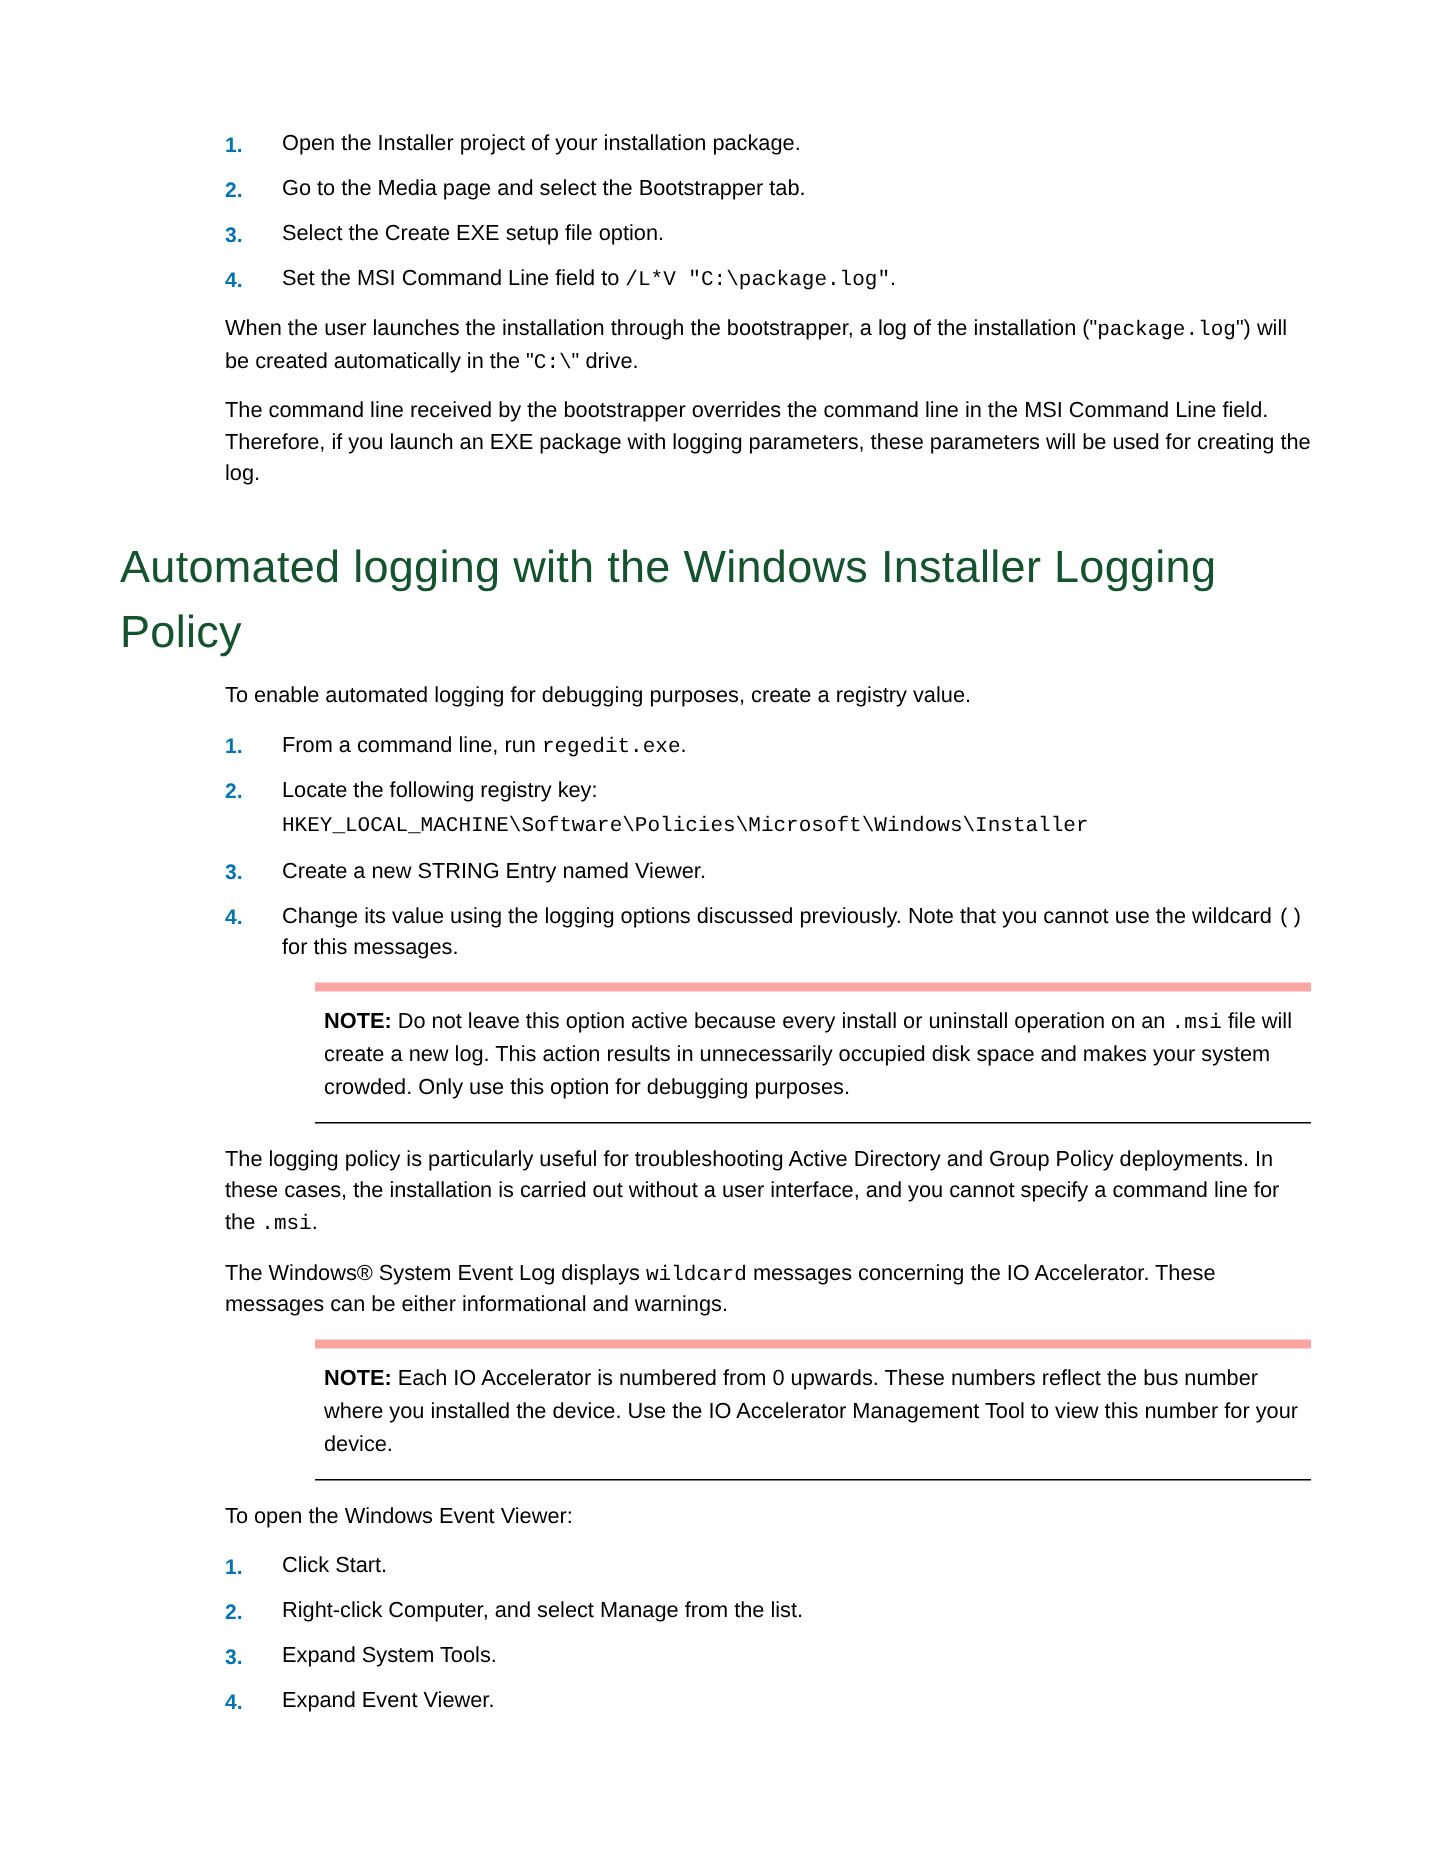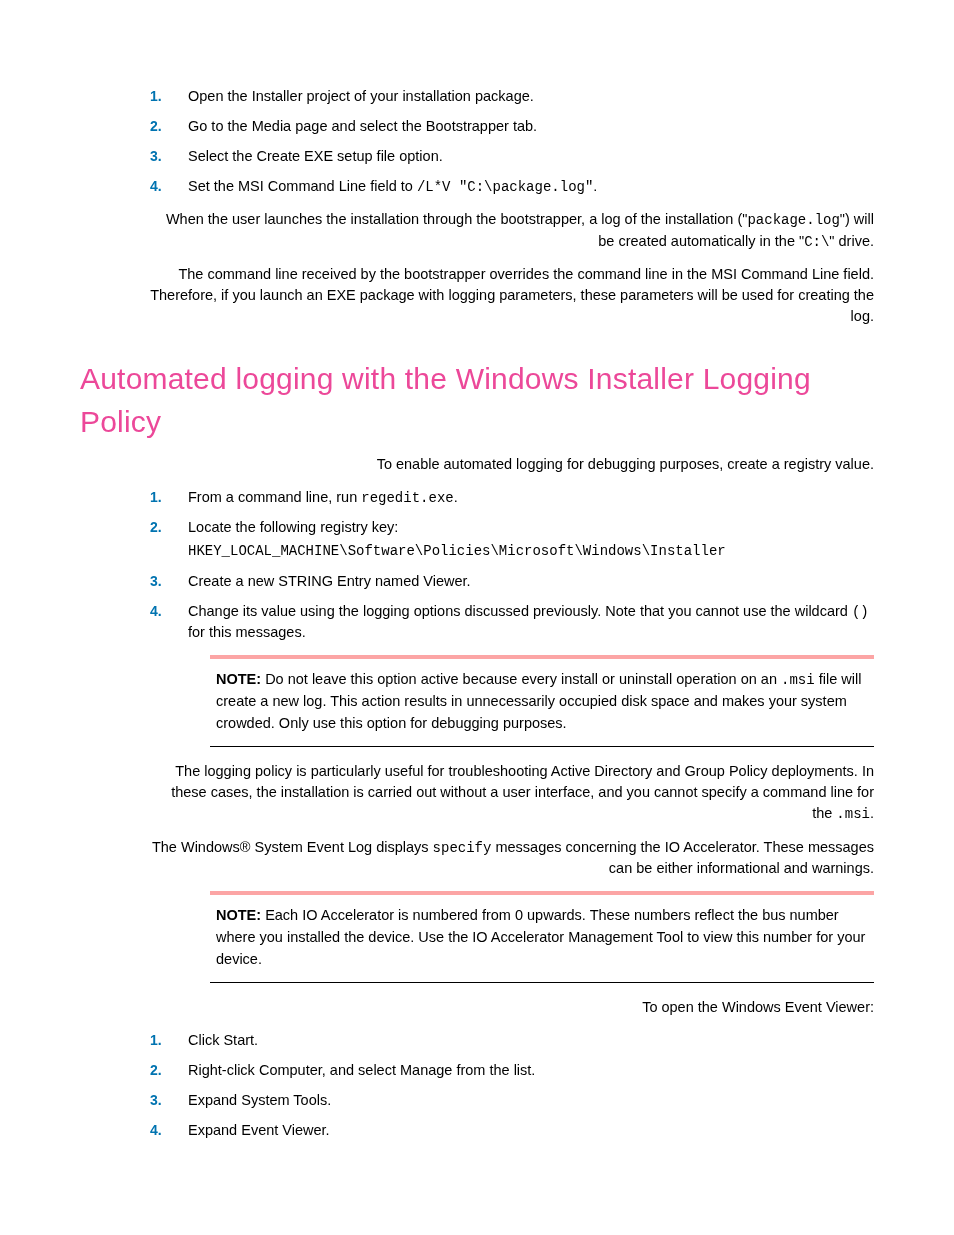--- a/index.html
+++ b/index.html
@@ -16,21 +16,21 @@
   .page {
     width: 954px;
     min-height: 1235px;
     position: relative;
     box-sizing: border-box;
     padding: 80px 80px 50px 80px;
   }
   h1.section {
     font-family: Arial, Helvetica, sans-serif;
     font-weight: 300;
-    color: #ec4899;
+    color: #14532d;
     font-size: 30px;
     margin: 30px 0 10px 0;
     letter-spacing: 0.2px;
   }
   .content-indent {
     margin-left: 70px;
   }
   ol.numlist {
     list-style: none;
     padding: 0;
@@ -43,30 +43,30 @@
   }
   ol.numlist > li > .num {
     position: absolute;
     left: 0;
     top: 0;
     width: 24px;
     color: #0073b0;
     font-weight: bold;
     font-size: 14px;
   }
-  p { margin: 8px 0 12px 0; text-align: right; }
+  p { margin: 8px 0 12px 0; }
   strong { font-weight: normal; }
   .mono {
     font-family: "Courier New", Courier, monospace;
     font-size: 14px;
   }
   .note-box {
     margin: 10px 0 14px 60px;
     padding: 10px 6px 12px 6px;
-    border-top: 4px solid #fca5a5;
+    border-top: 6px solid #fca5a5;
     border-bottom: 1px solid #000;
     line-height: 1.5;
   }
   .note-label {
     font-weight: bold;
   }
   .subblock { margin-top: 2px; }
 </style>
 </head>
 <body>
@@ -118,21 +118,21 @@
 
     <div class="note-box">
       <span class="note-label">NOTE:</span><span> Do not leave this option active because every install or uninstall operation on an </span><span class="mono">.msi</span><span> file will create a new log. This action results in unnecessarily occupied disk space and makes your system crowded. Only use this option for debugging purposes.</span>
     </div>
 
     <p><span>The logging policy is particularly useful for troubleshooting Active Directory and Group Policy deployments. In these cases, the installation is carried out without a user interface, and you cannot specify a command line for the </span><span class="mono">.msi</span><span>.</span></p>
   </div>
 
 
   <div class="content-indent">
-    <p><span>The Windows® System Event Log displays </span><span class="mono">specify</span><span> messages concerning the IO Accelerator. These messages can be either informational and warnings.</span></p>
+    <p><span>The Windows® System Event Log displays </span><span class="mono">wildcard</span><span> messages concerning the IO Accelerator. These messages can be either informational and warnings.</span></p>
 
     <div class="note-box">
       <span class="note-label">NOTE:</span><span> Each IO Accelerator is numbered from 0 upwards. These numbers reflect the bus number where you installed the device. Use the IO Accelerator Management Tool to view this number for your device.</span>
     </div>
 
     <p>To open the Windows Event Viewer:</p>
 
     <ol class="numlist">
       <li><span class="num">1.</span>
         <span><span>Click </span><strong>Start.</strong></span>

